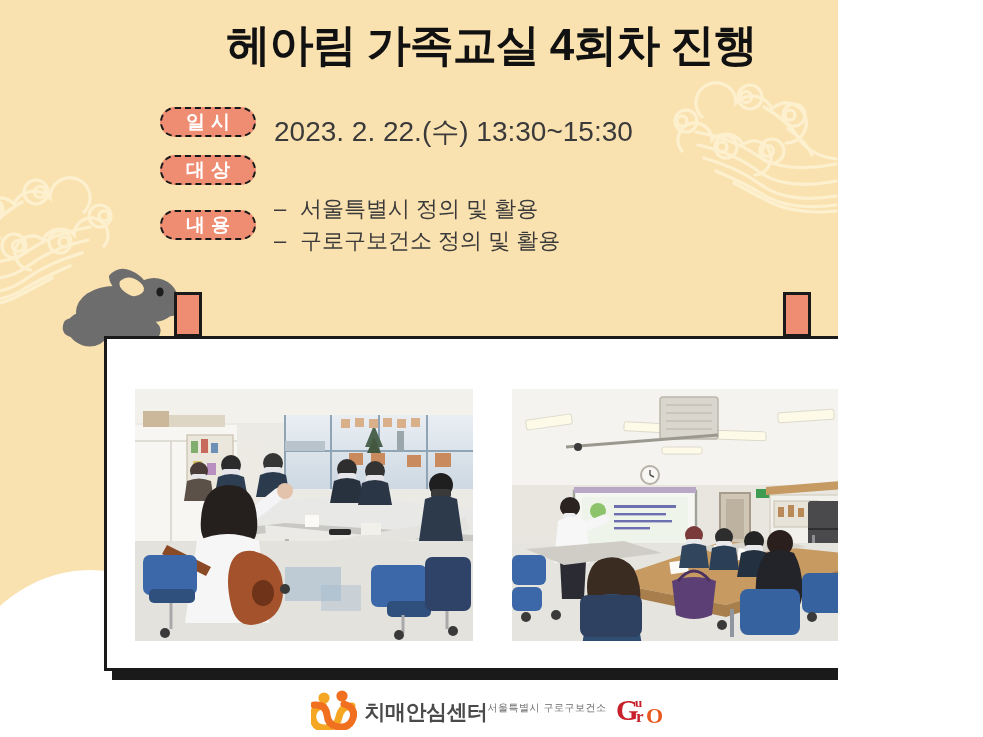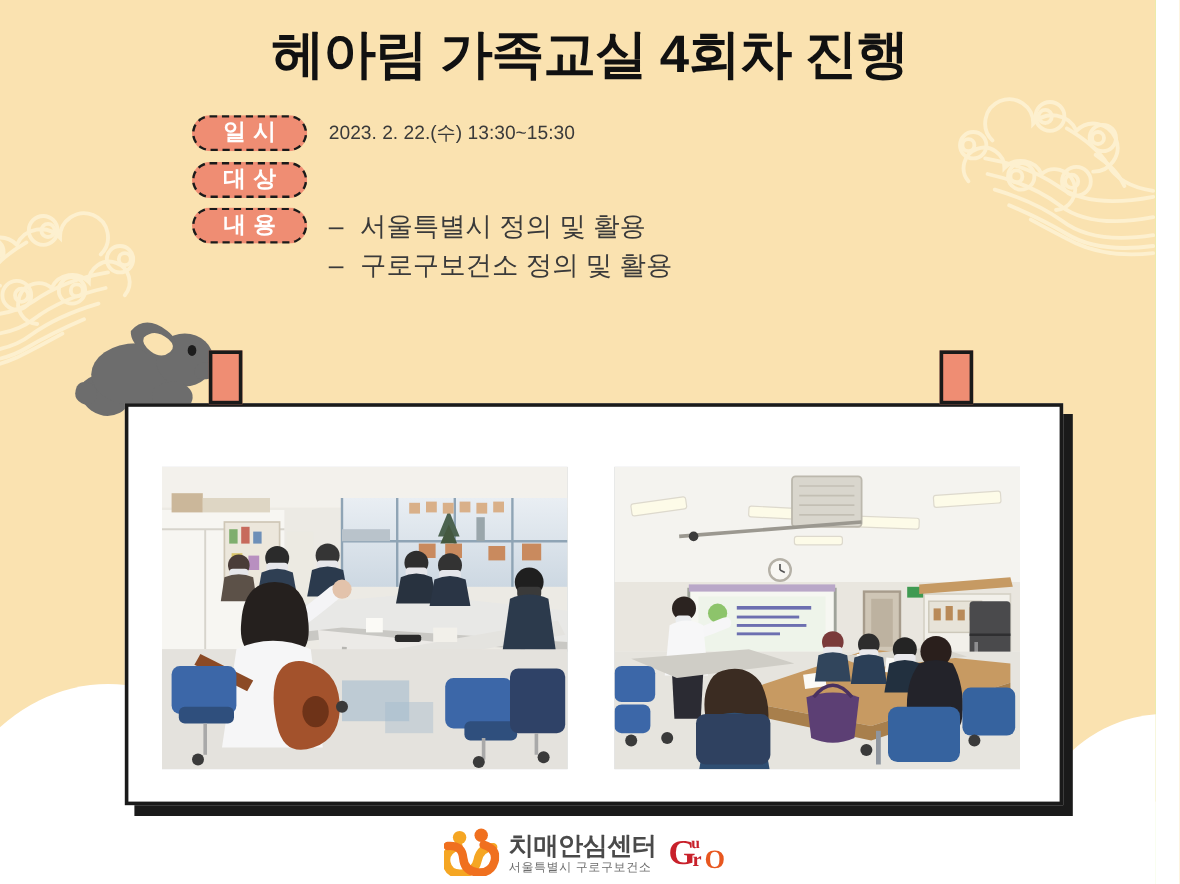--- a/index.html
+++ b/index.html
@@ -9,23 +9,23 @@
   body {
     width: 983px;
     height: 737px;
     background: #ffffff;
     font-family: "Liberation Sans", "DejaVu Sans", sans-serif;
     overflow: hidden;
   }
 
   #poster {
     position: relative;
-    width: 963px;
+    width: 838px;
     height: 737px;
-    background: #bef264;
+    background: #5eead4;
     overflow: hidden;
   }
 
   
   .bg-beige {
     position: absolute;
     left: 0; top: 0;
     width: 983px;
     height: 672px;
     background: #fae2b0;
@@ -70,46 +70,47 @@
 
   
   .info-block {
     position: absolute;
     left: 160px;
     top: 96px;
     width: 700px;
   }
   .info-row {
     display: flex;
-    align-items: flex-start;
+    align-items: center;
     margin-bottom: 8px;
   }
   .badge {
     flex: 0 0 auto;
     width: 96px;
     height: 30px;
     box-sizing: border-box;
     background: #ef8d73;
     border: 2px dashed #1a1a1a;
     border-radius: 16px;
     color: #ffffff;
     font-size: 19px;
     font-weight: bold;
     letter-spacing: 6px;
     text-indent: 6px;
     line-height: 26px;
     text-align: center;
     margin-right: 18px;
   }
   .info-text {
-    font-size: 16px;
+    font-size: 28px;
     color: #3a3a3a;
     line-height: 30px;
     padding-top: 1px;
     white-space: nowrap;
+    margin-top: 20px;
   }
   .bullets {
     font-size: 22px;
     color: #3a3a3a;
     line-height: 32px;
   }
   .bullet-line { white-space: nowrap; }
   .bullet-dash { display: inline-block; width: 26px; }
 
   
@@ -154,21 +155,21 @@
   
   .footer-logo {
     position: absolute;
     left: 0; top: 690px;
     width: 983px;
     display: flex;
     align-items: center;
     justify-content: center;
   }
   .logo-mark { margin-right: 8px; }
-  .logo-words { display: flex; flex-direction: column; justify-content: center; }
+  .logo-words { display: flex; flex-direction: row; justify-content: center; text-align: right; }
   .logo-title {
     font-size: 21px;
     font-weight: bold;
     color: #4a4a4a;
     letter-spacing: -0.5px;
     line-height: 22px;
   }
   .logo-sub {
     font-size: 10px;
     color: #6b6b6b;

